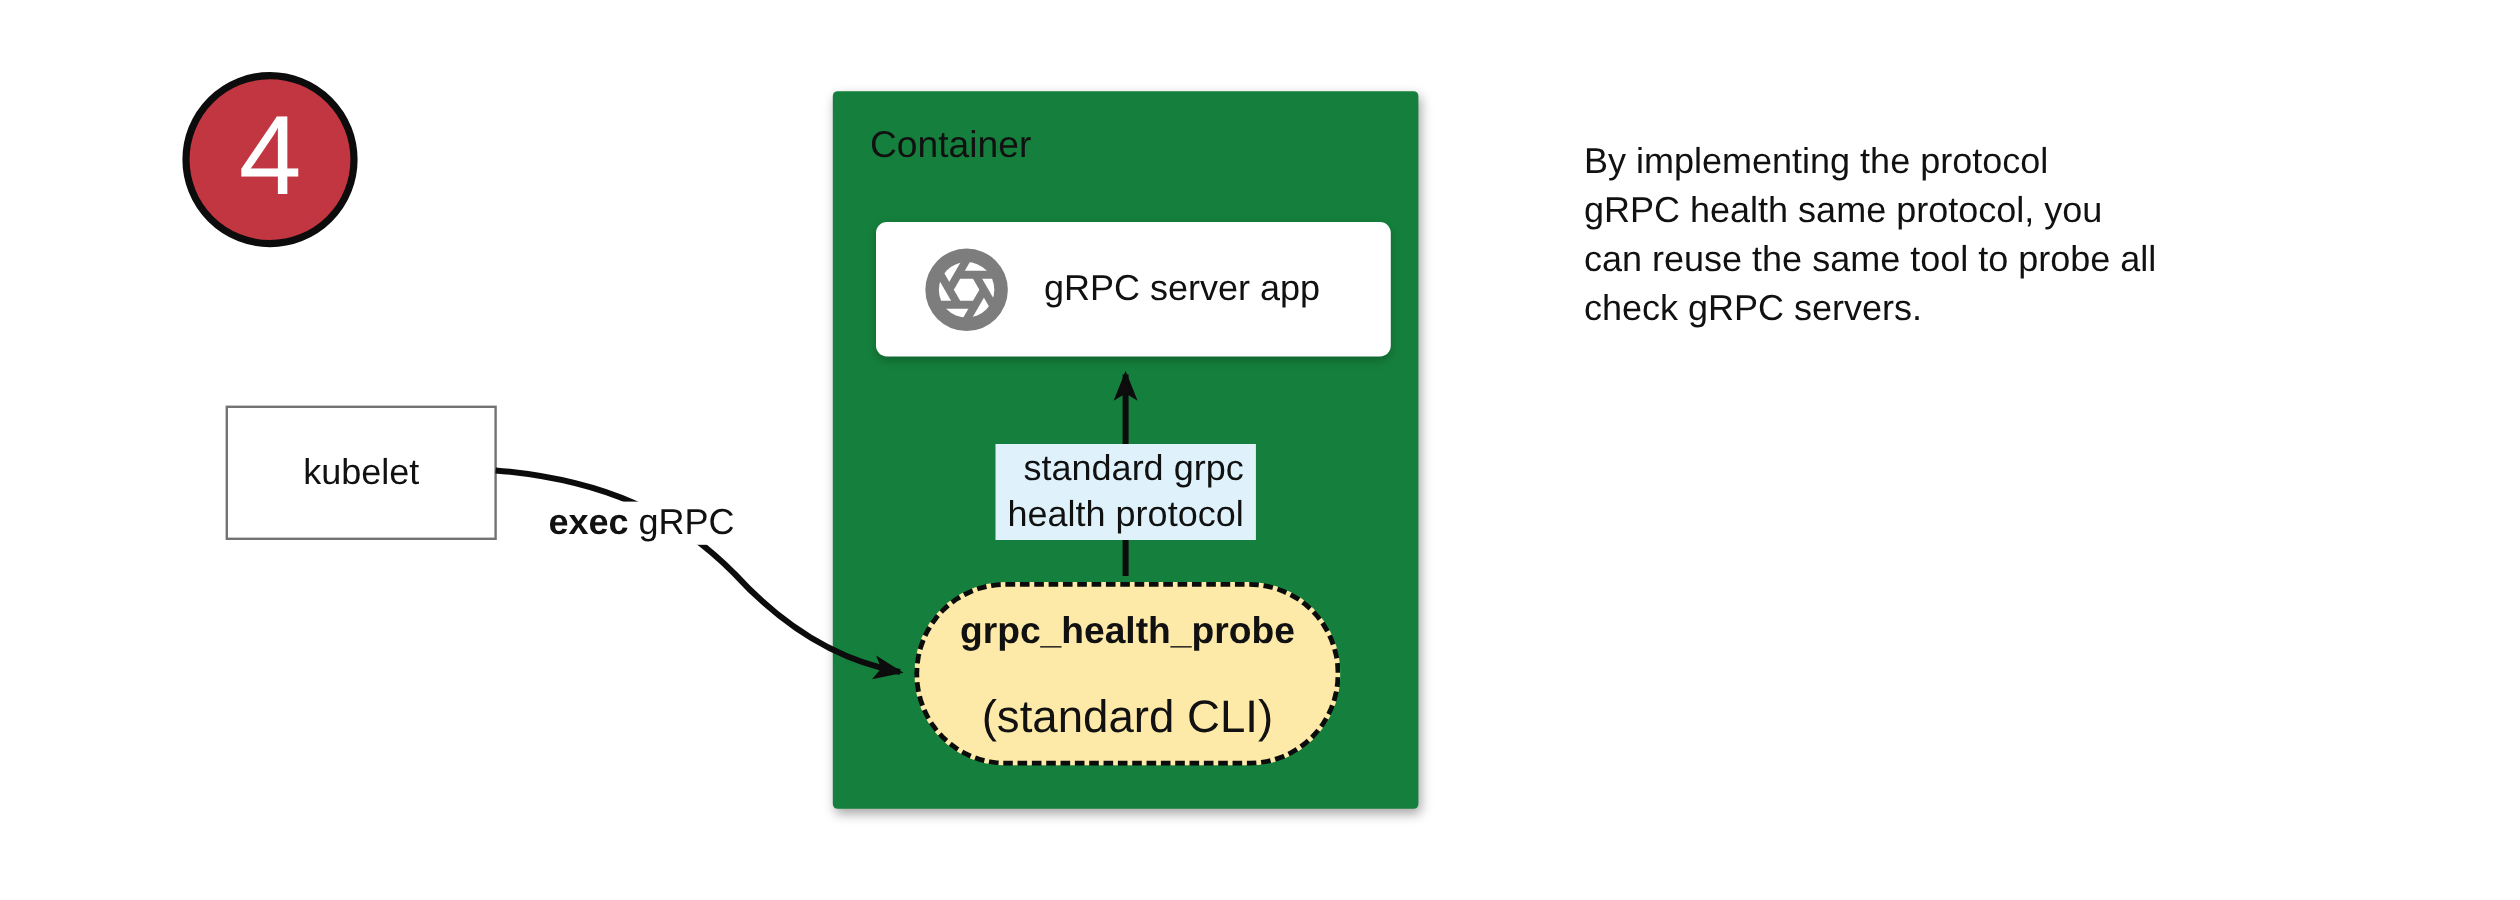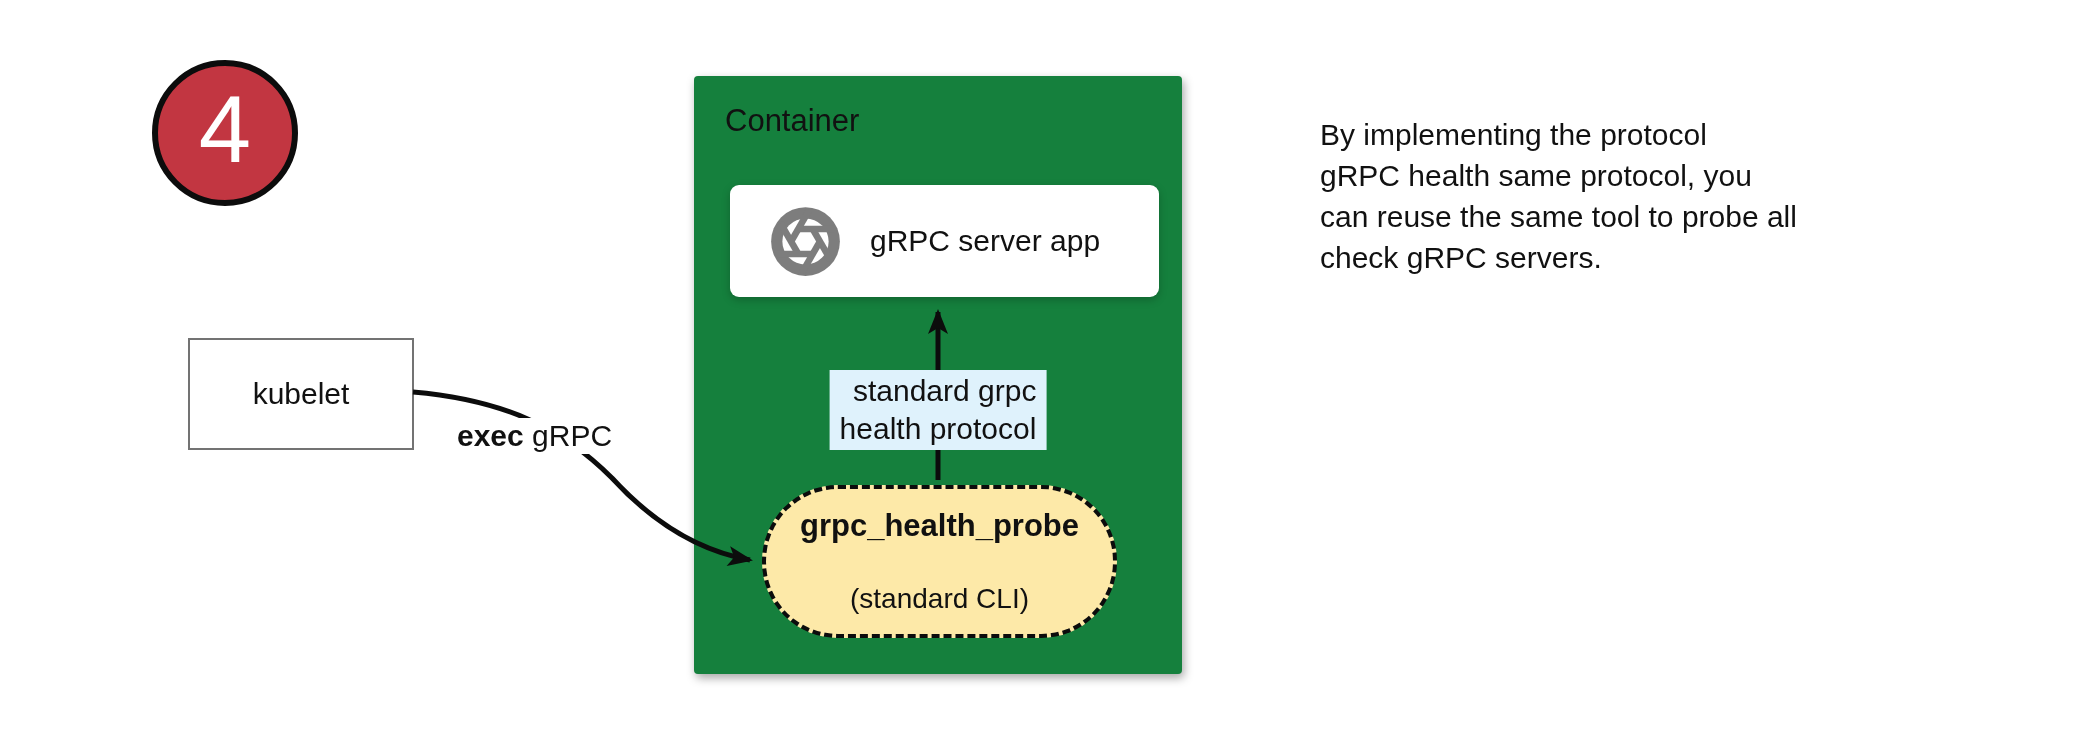--- a/index.html
+++ b/index.html
@@ -40,21 +40,21 @@
   .server-icon { width: 75px; height: 75px; flex: 0 0 auto; }
   .server-label { font-size: 30px; margin-left: 27px; }
 
   
   .probe-box {
     position: absolute; left: 68px; top: 409px; width: 355px; height: 153px;
     background: #fde9a8; border: 4px dashed #0c0c0c; border-radius: 76px;
     display: flex; flex-direction: column; align-items: center; justify-content: center; gap: 36px;
   }
   .probe-title { font-size: 31px; font-weight: bold; line-height: 37px; }
-  .probe-subtitle { font-size: 28px; line-height: 37px; }
+  .probe-subtitle { font-size: 38px; line-height: 37px; }
 
   
   .protocol-label {
     position: absolute; left: 50%; top: 294px; transform: translateX(-50%);
     text-align: right; font-size: 30px; line-height: 38px;
     background: #dff2fc; padding: 2px 10px; z-index: 5; white-space: nowrap;
   }
   .exec-label {
     position: absolute; left: 450px; top: 418px; font-size: 30px;
     background: #ffffff; padding: 1px 7px; z-index: 5; white-space: nowrap;

